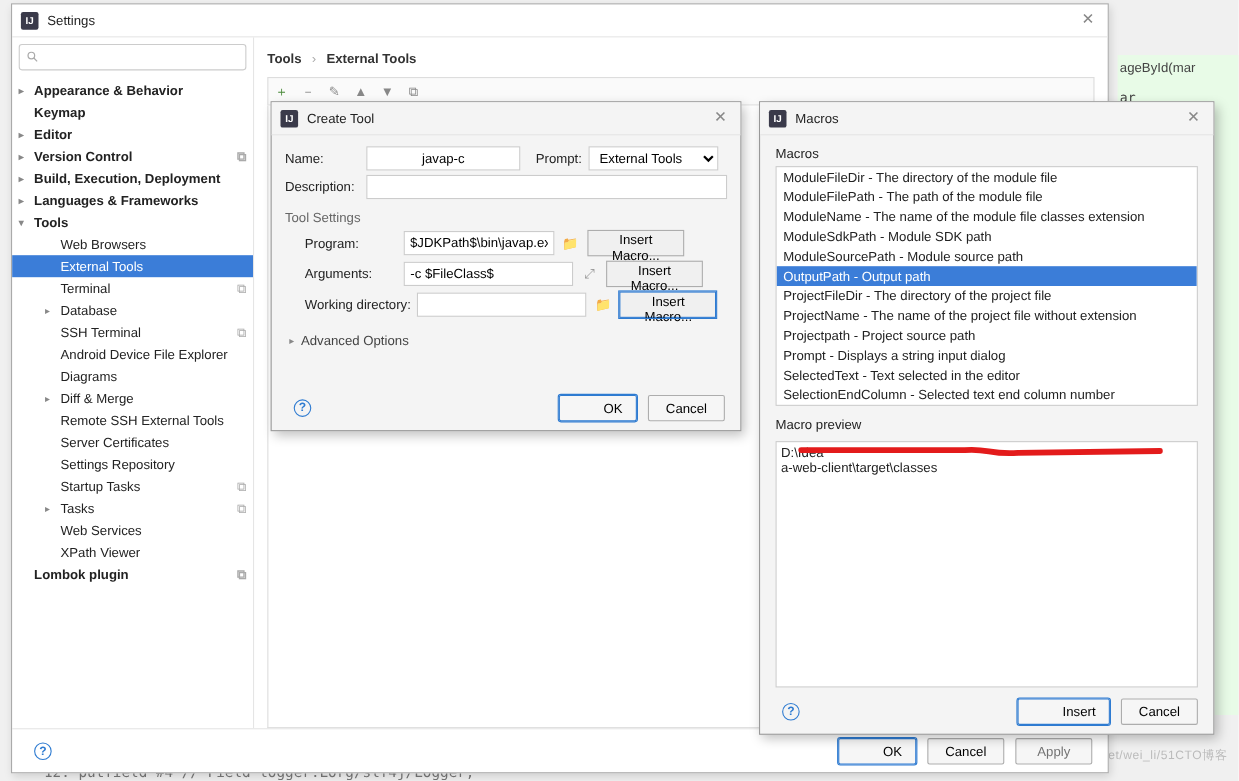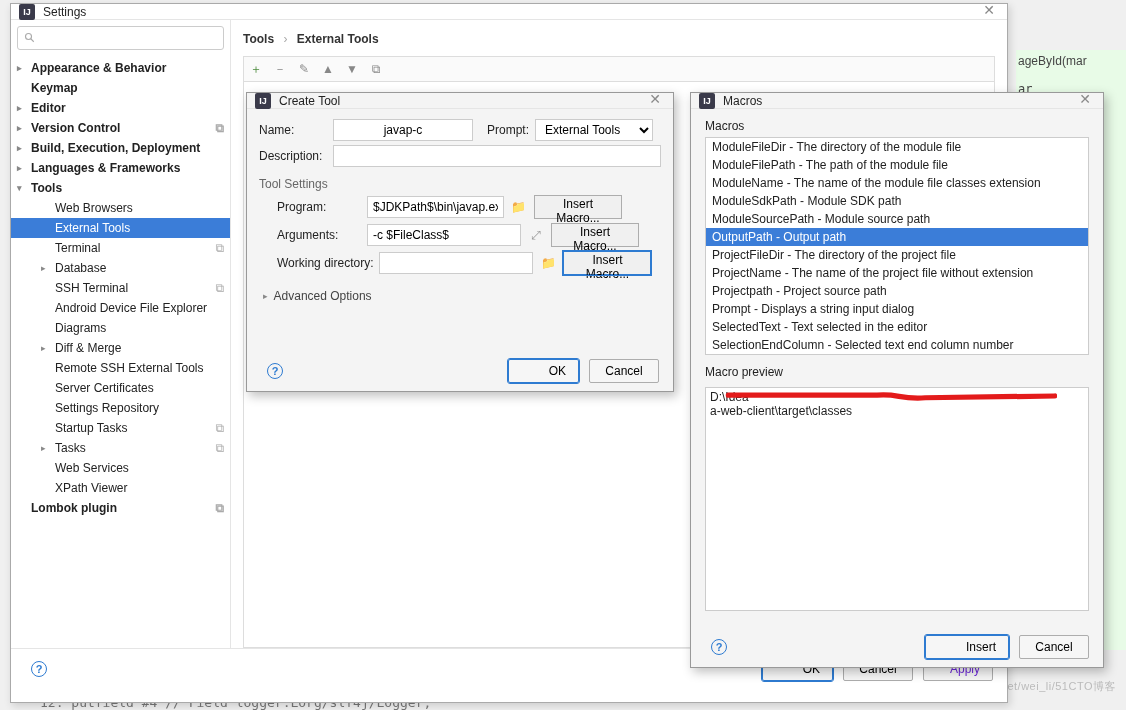--- a/index.html
+++ b/index.html
@@ -4,21 +4,21 @@
 <style>
   * { box-sizing: border-box; font-family: "Segoe UI", Arial, sans-serif; font-size: 12px; }
   body { margin:0; padding:0; width:1126px; height:710px; background:#f0f0f0; overflow:hidden; position:relative; color:#222;}
   
   
   .bgcode { position:absolute; right:0; top:50px; width:110px; height:600px; background:#e8fbe7; color:#444; font-family:monospace; padding:4px 2px; font-size:12px; overflow:hidden;}
   .bgcode2 { position:absolute; right:0; bottom:2px; height:40px; width:250px; color:#555; font-family:monospace; font-size:12px; padding:8px 4px;}
   
   
   .settings-dialog { position:absolute; left:10px; top:3px; width:998px; height:700px; background:#fff; border:1px solid #aaa; box-shadow:2px 3px 8px rgba(0,0,0,0.15);}
-  .dlg-titlebar { height:16px; display:flex; align-items:center; padding:0 8px; border-bottom:1px solid #e5e5e5;}
+  .dlg-titlebar { height:30px; display:flex; align-items:center; padding:0 8px; border-bottom:1px solid #e5e5e5;}
   .ij-icon { width:16px; height:16px; background:#3a3a4a; color:#fff; font-size:9px; font-weight:bold; display:flex; align-items:center; justify-content:center; border-radius:2px; margin-right:8px;}
   .dlg-title { flex:1;}
   .dlg-close { width:20px; height:20px; color:#888; text-align:center; cursor:pointer; font-size:14px;}
   
   .settings-body { display:flex; height:628px;}
   .sidebar { width:220px; border-right:1px solid #e5e5e5; display:flex; flex-direction:column;}
   .searchbox { margin:6px; height:24px; border:1px solid #ccc; border-radius:3px; background:#fff; display:flex; align-items:center; padding:0 6px; color:#aaa;}
   .searchbox svg { width:12px; height:12px; margin-right:4px;}
   .tree { flex:1; overflow:auto; padding:2px 0 10px 0;}
   .tree-item { padding:3px 6px 3px 20px; display:flex; align-items:center; cursor:pointer; white-space:nowrap;}
@@ -34,21 +34,21 @@
   .breadcrumb .sep { color:#aaa; font-weight:normal; margin:0 6px;}
   .toolbar { border:1px solid #ddd; background:#fafafa; height:26px; display:flex; align-items:center; padding:0 4px; gap:8px;}
   .tb-btn { color:#888; width:16px; text-align:center; cursor:pointer;}
   .tb-btn.enabled { color:#4a8a3a;}
   .list-area { border:1px solid #ddd; border-top:none; flex:1; background:#fff;}
   
   .settings-footer { height:40px; border-top:1px solid #e5e5e5; display:flex; align-items:center; justify-content:flex-end; padding:0 14px; gap:10px;}
   .help-ico { width:16px; height:16px; border:1.5px solid #2e7bd1; color:#2e7bd1; border-radius:50%; text-align:center; line-height:14px; font-weight:bold; margin-right:auto; cursor:pointer; margin-left:6px; font-size:11px;}
   .btn { min-width:70px; height:24px; border:1px solid #adadad; background:#f6f6f6; border-radius:2px; cursor:pointer; padding:0 12px;}
   .btn.primary { border:1px solid #2e7bd1; outline:1px solid #2e7bd1;padding-left:40px;}
-  .btn.disabled { color:#6d28d9;text-align:right;}
+  .btn.disabled { color:#737373;}
   
   
   .createtool-dialog { position:absolute; left:246px; top:92px; width:428px; height:300px; background:#f4f4f4; border:1px solid #999; box-shadow:3px 4px 10px rgba(0,0,0,0.25);}
   .ct-body { padding:6px 12px 0 12px;}
   .form-row { display:flex; align-items:center; margin:4px 0; gap:6px;}
   .form-row label { min-width:68px; text-align:left;}
   .form-row.indent label { min-width:102px; padding-left:18px;}
   .txt { height:22px; border:1px solid #ccc; background:#fff; padding:0 5px; flex-shrink:0;}
   .txt.wide { flex:1;}
   input.txt { outline:none;}

